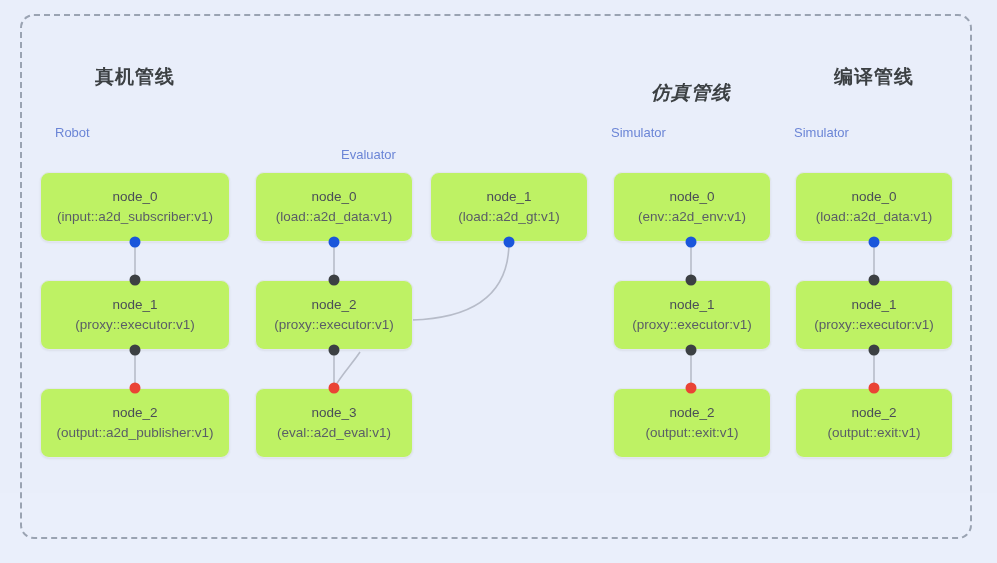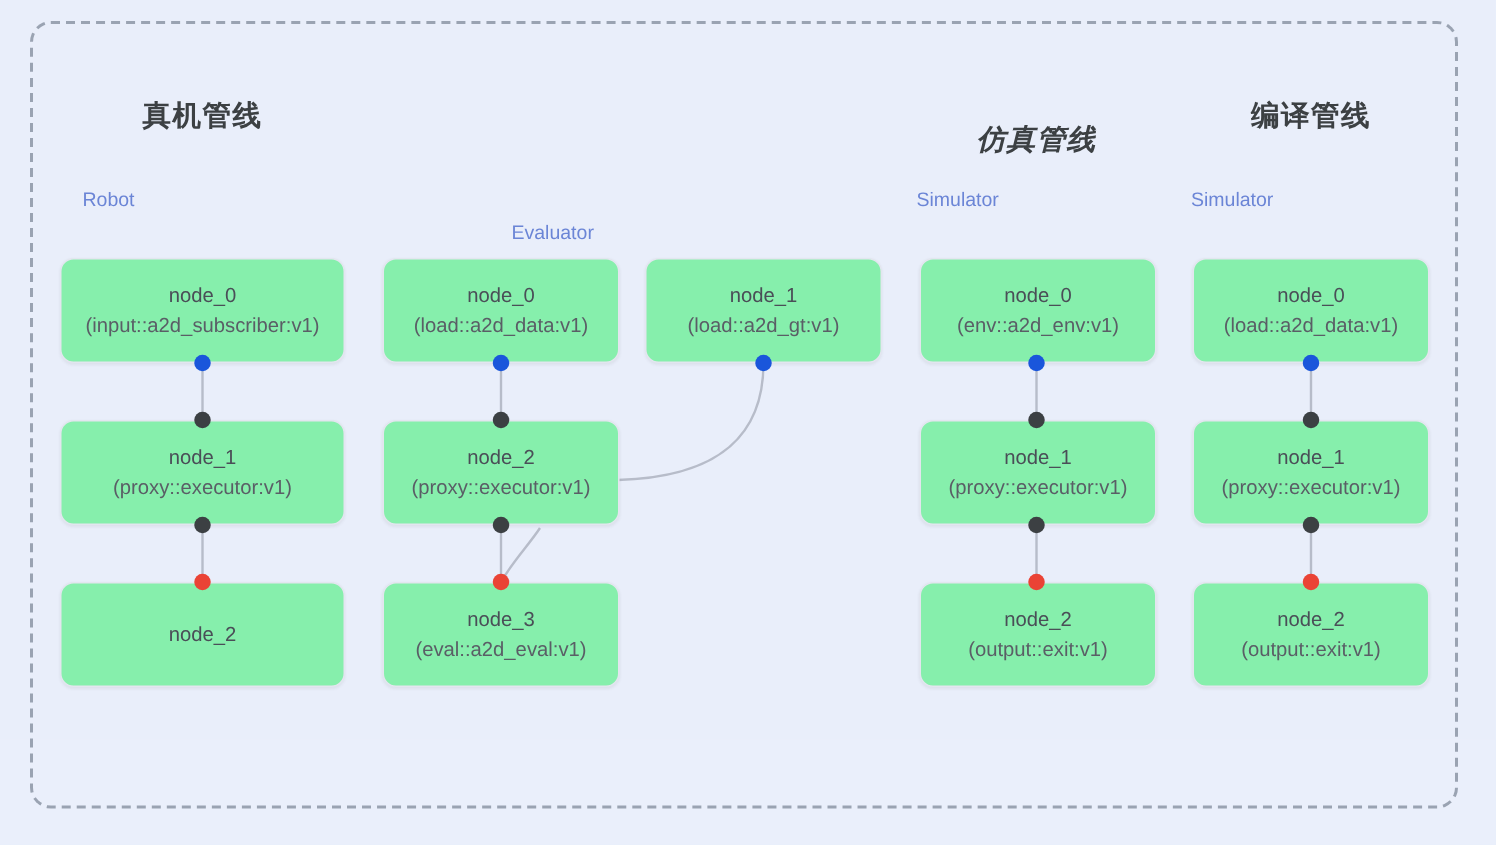--- a/index.html
+++ b/index.html
@@ -38,21 +38,21 @@
   }
   .col-title-en {
     position: absolute;
     text-align: left;
     font-size: 13px;
     color: #6b85d6;
     white-space: nowrap;
   }
   .node-box {
     position: absolute;
-    background: #86efac;
+    background: #bef264;
     border: 1px solid #e3e6ef;
     border-radius: 9px;
     box-shadow: 0 1px 2px rgba(60,64,67,0.08);
     display: flex;
     flex-direction: column;
     align-items: center;
     justify-content: center;
     gap: 4px;
   }
   .node-id {
@@ -121,20 +121,21 @@
 
   <div class="node-box" style="left:40px; top:280px; width:190px; height:70px;">
     <div class="node-id">node_1</div>
     <div class="node-type">(proxy::executor:v1)</div>
   </div>
   <div class="port port-mid" style="left:135px; top:280px;"></div>
   <div class="port port-mid" style="left:135px; top:350px;"></div>
 
   <div class="node-box" style="left:40px; top:388px; width:190px; height:70px;">
     <div class="node-id">node_2</div>
+    <div class="node-type">(output::a2d_publisher:v1)</div>
   </div>
   <div class="port port-out" style="left:135px; top:388px;"></div>
 
   <div class="node-box" style="left:255px; top:172px; width:158px; height:70px;">
     <div class="node-id">node_0</div>
     <div class="node-type">(load::a2d_data:v1)</div>
   </div>
   <div class="port port-in" style="left:334px; top:242px;"></div>
 
   <div class="node-box" style="left:430px; top:172px; width:158px; height:70px;">

